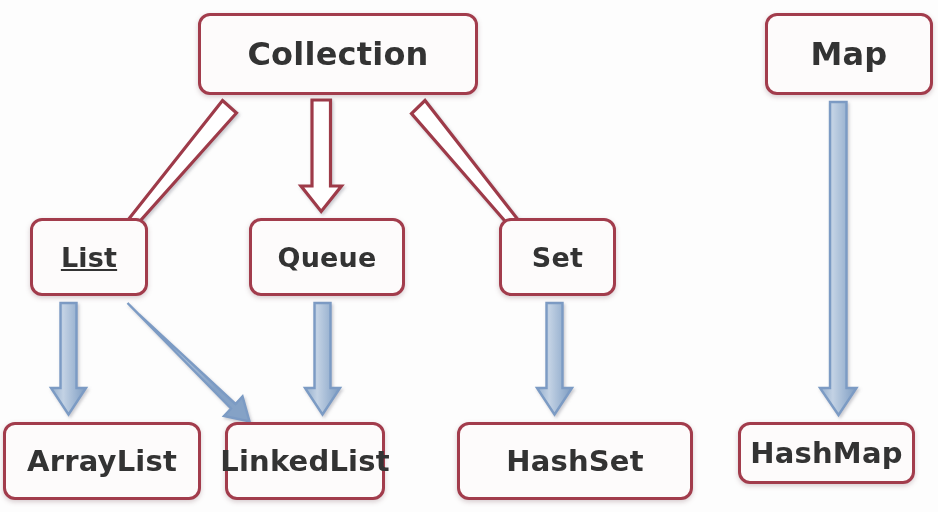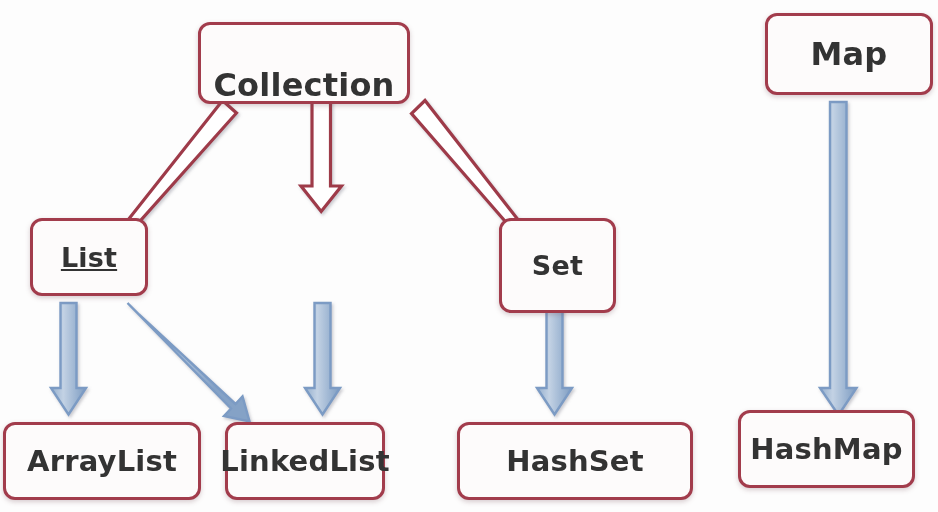--- a/index.html
+++ b/index.html
@@ -40,29 +40,29 @@
     box-shadow: 0 2px 5px rgba(120,80,90,0.28);
     z-index: 5;
     user-select: none;
   }
   .node-label {
     display: block;
     line-height: 1;
     white-space: nowrap;
   }
   
-  #node-collection { left: 198px; top: 22px;  width: 212px; height: 82px;  font-size: 32px; align-items: flex-end; }
+  #node-collection { left: 198px; top: 13px;  width: 280px; height: 82px;  font-size: 32px; }
   #node-map        { left: 765px; top: 13px;  width: 168px; height: 82px;  font-size: 32px; }
   #node-list       { left: 30px;  top: 218px; width: 118px; height: 78px;  font-size: 27px; text-decoration: underline; }
   #node-queue      { left: 249px; top: 218px; width: 156px; height: 78px;  font-size: 27px; }
-  #node-set        { left: 499px; top: 218px; width: 117px; height: 95px;  font-size: 27px; }
+  #node-set        { left: 499px; top: 218px; width: 117px; height: 78px;  font-size: 27px; }
   #node-arraylist  { left: 3px;   top: 422px; width: 198px; height: 78px;  font-size: 29px; justify-content: center; }
   #node-linkedlist { left: 225px; top: 422px; width: 160px; height: 78px;  font-size: 29px; }
   #node-hashset    { left: 457px; top: 422px; width: 236px; height: 78px;  font-size: 29px; }
-  #node-hashmap    { left: 738px; top: 410px; width: 177px; height: 78px;  font-size: 29px; }
+  #node-hashmap    { left: 738px; top: 422px; width: 177px; height: 62px;  font-size: 29px; }
 </style>
 </head>
 <body>
 
 <div id="canvas">
 
   <svg id="arrow-layer" viewBox="0 0 938 512" width="938" height="512" xmlns="http://www.w3.org/2000/svg">
     <defs>
       <linearGradient id="blueGrad" x1="0" y1="0" x2="1" y2="0">
         <stop offset="0%" stop-color="#94aecd"></stop>
@@ -174,20 +174,23 @@
   </div>
 
   <div class="node" id="node-map">
     <span class="node-label">Map</span>
   </div>
 
   <div class="node" id="node-list">
     <span class="node-label">List</span>
   </div>
 
+  <div class="node" id="node-queue">
+    <span class="node-label">Queue</span>
+  </div>
 
   <div class="node" id="node-set">
     <span class="node-label">Set</span>
   </div>
 
   <div class="node" id="node-arraylist">
     <span class="node-label">ArrayList</span>
   </div>
 
   <div class="node" id="node-linkedlist">

